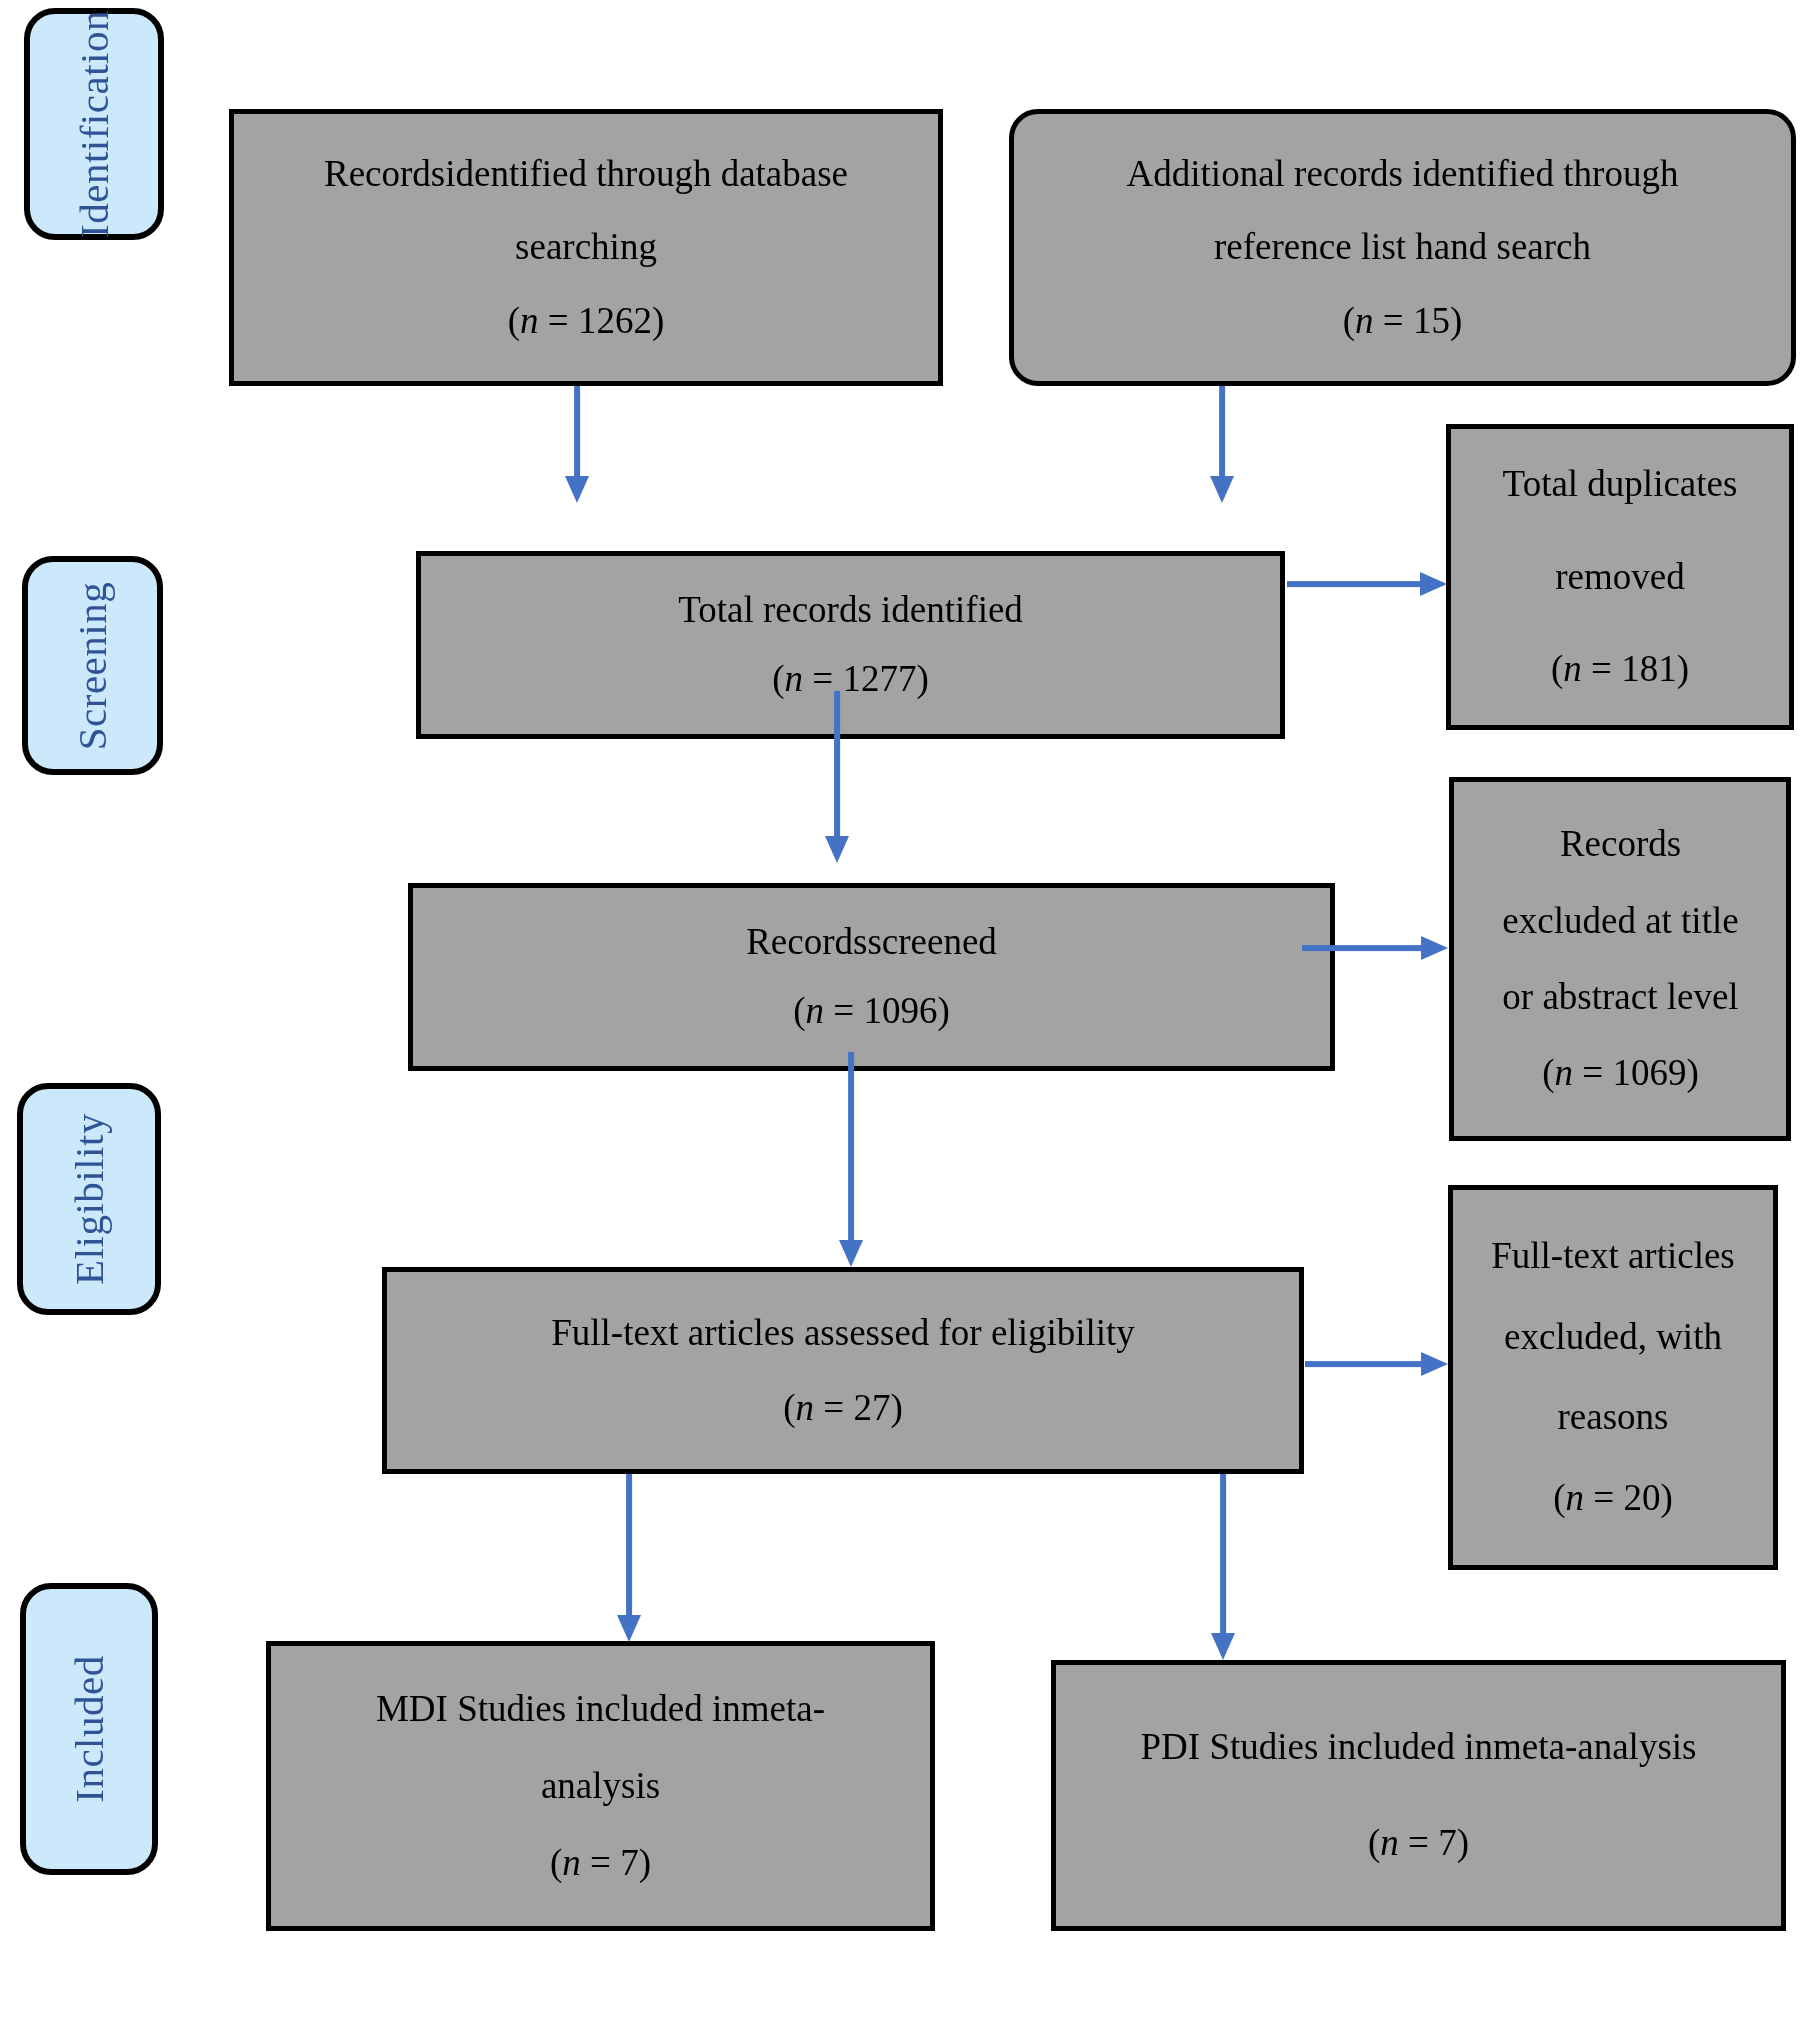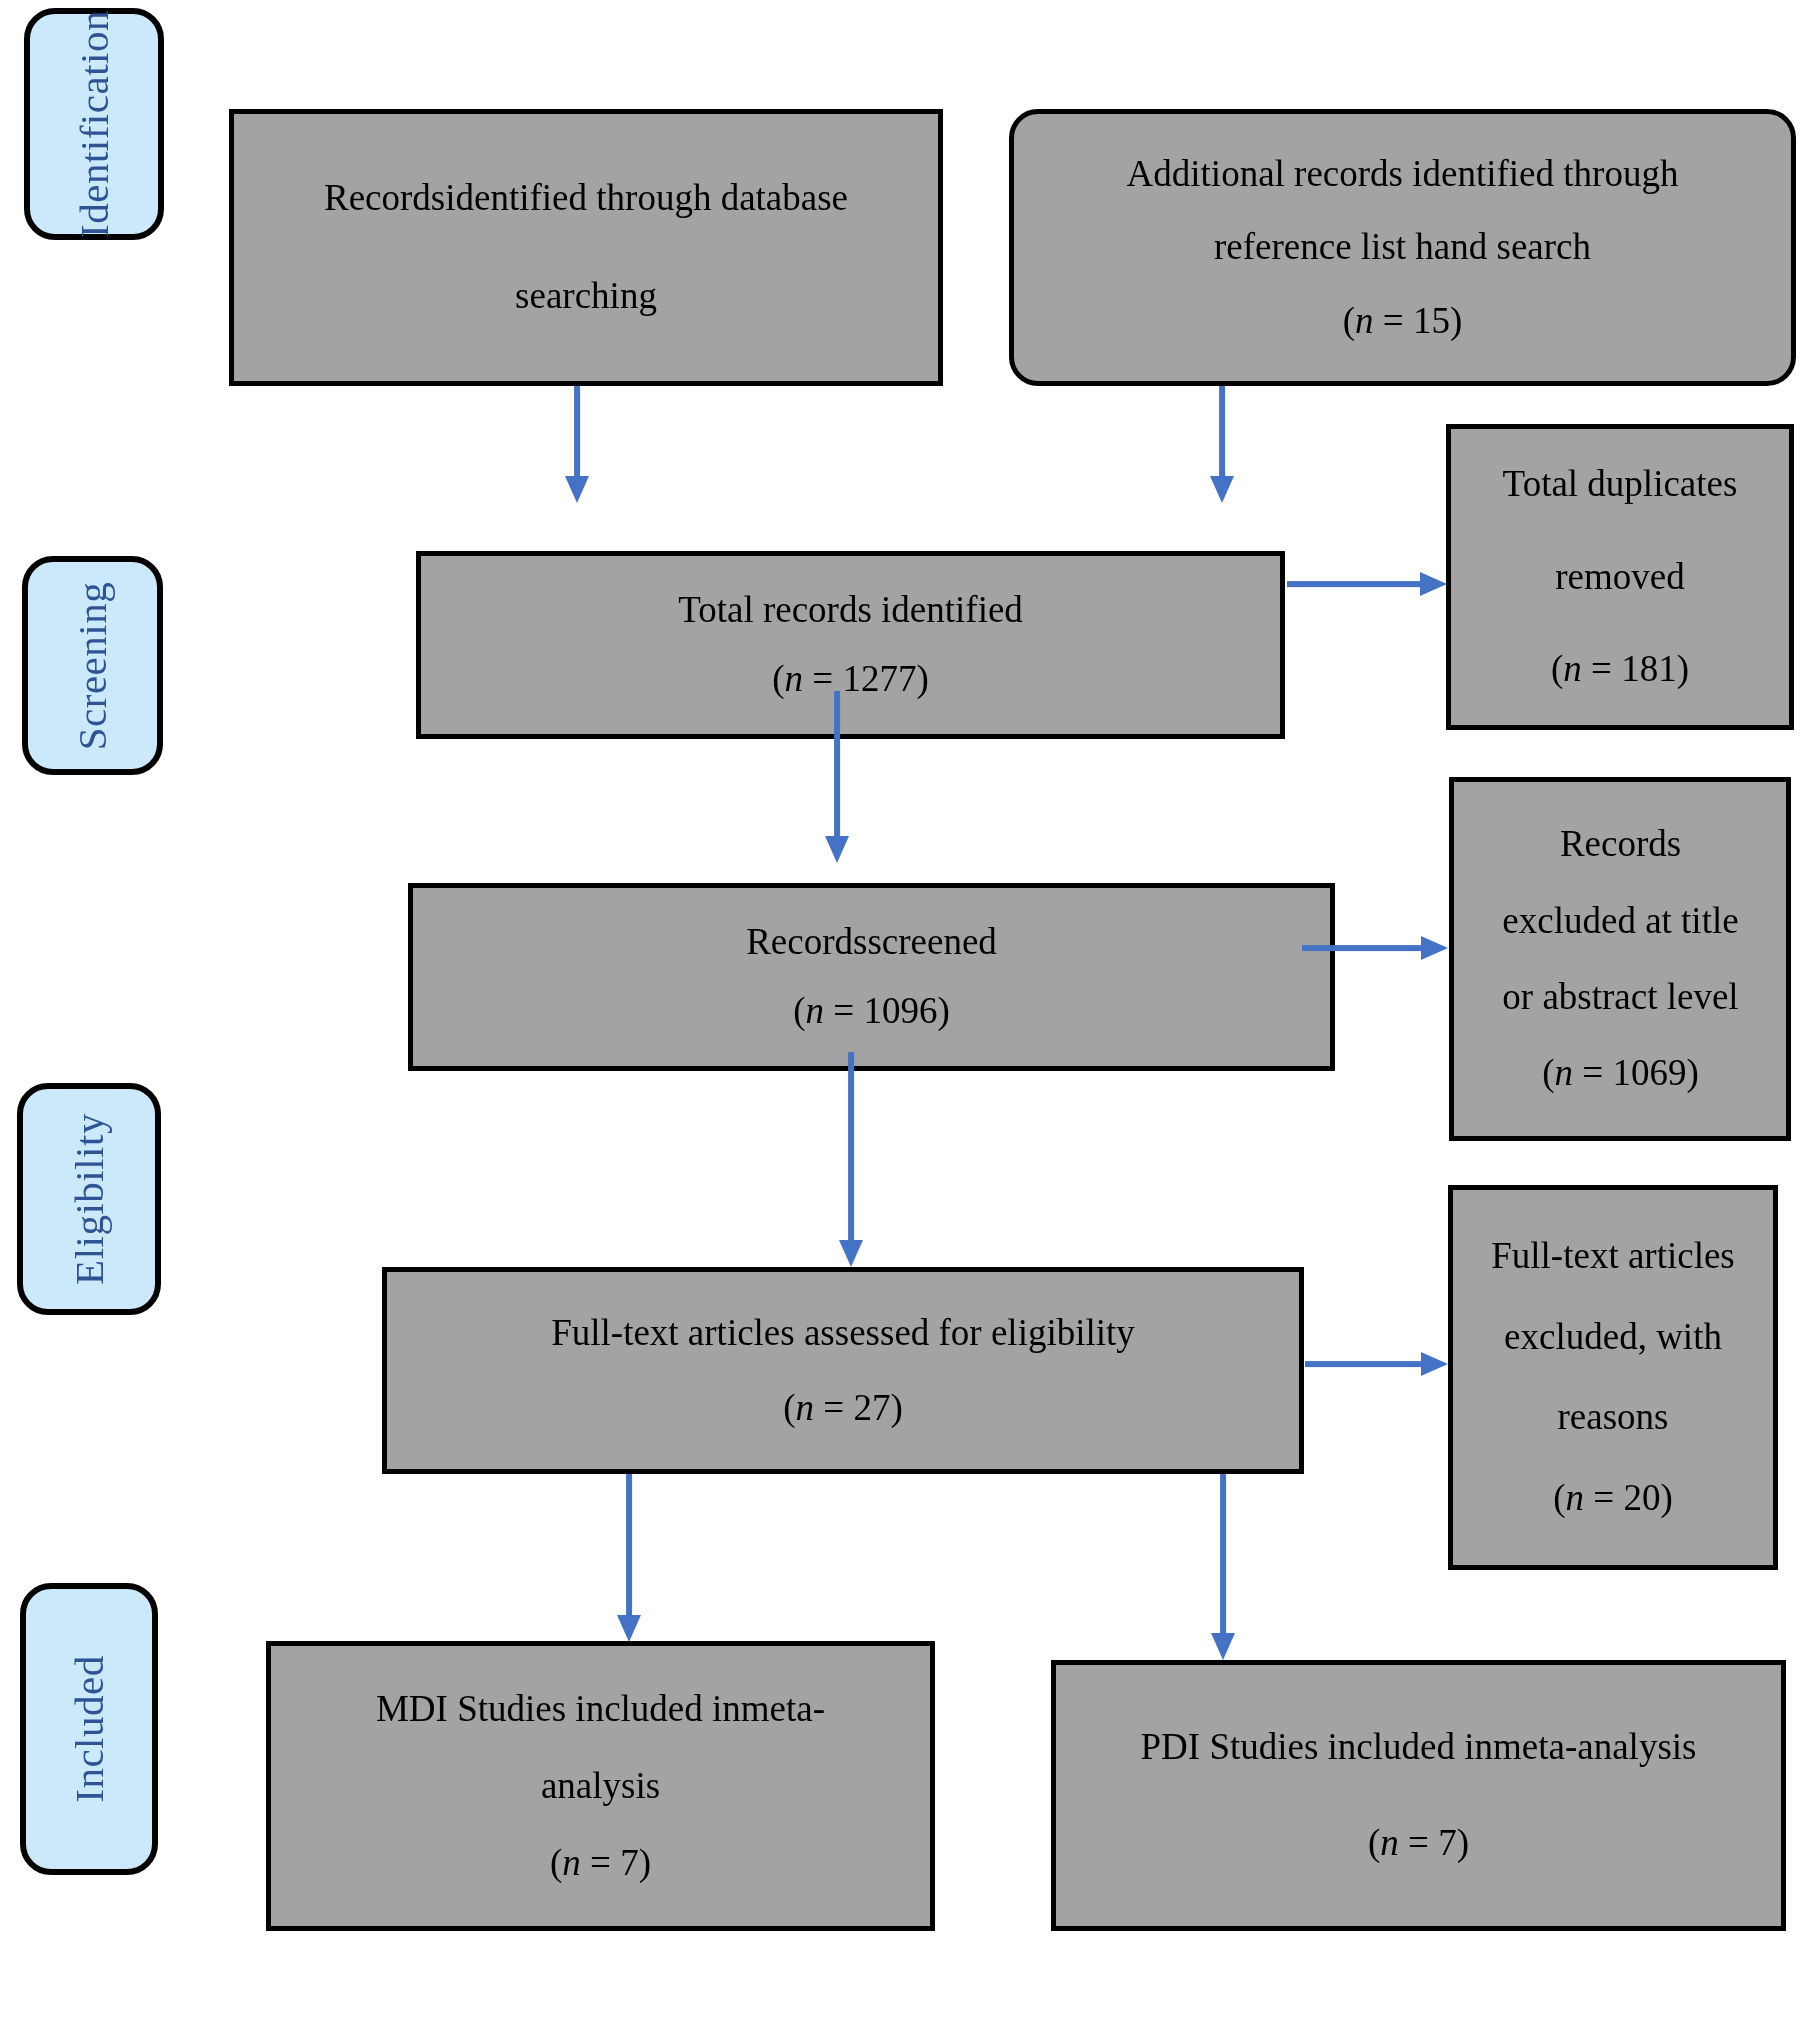--- a/index.html
+++ b/index.html
@@ -67,20 +67,21 @@
   <span class="vtext">Eligibility</span>
 </div>
 
 <div class="stage" style="left:20px;top:1583px;width:138px;height:292px;">
   <span class="vtext">Included</span>
 </div>
 
 <div class="fbox" style="left:229px;top:109px;width:714px;height:277px;">
   <div class="line">Recordsidentified through database</div>
   <div class="line">searching</div>
+  <div class="line">(<i>n</i> = 1262)</div>
 </div>
 
 <div class="fbox" style="left:1009px;top:109px;width:787px;height:277px;border-radius:29px;">
   <div class="line">Additional records identified through</div>
   <div class="line">reference list hand search</div>
   <div class="line">(<i>n</i> = 15)</div>
 </div>
 
 <div class="fbox" style="left:416px;top:503px;width:869px;height:188px;margin-top:48px;">
   <div class="line">Total records identified</div>

